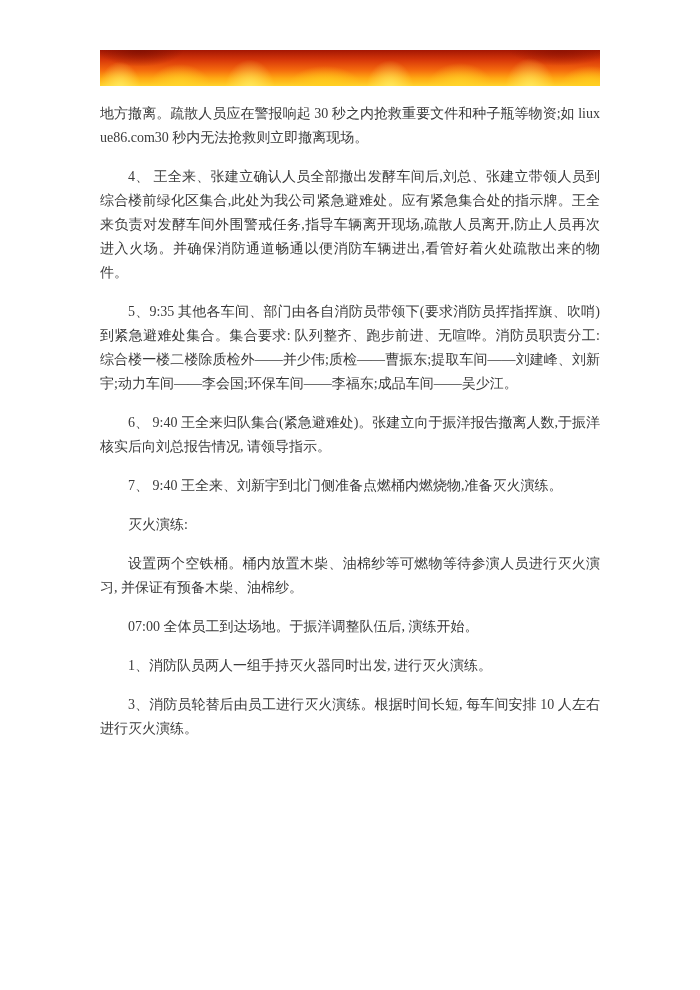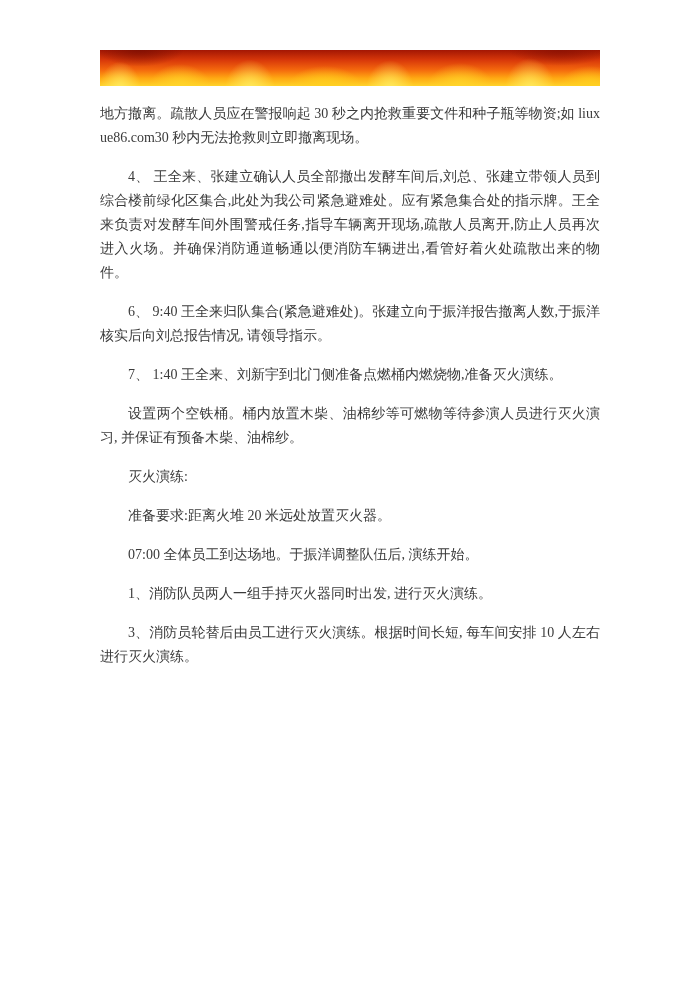--- a/index.html
+++ b/index.html
@@ -50,22 +50,22 @@
   }
 </style>
 </head>
 <body>
 
 <div class="page">
   <div class="banner"></div>
   <div class="content">
     <p class="no-indent">地方撤离。疏散人员应在警报响起 30 秒之内抢救重要文件和种子瓶等物资;如 liuxue86.com30 秒内无法抢救则立即撤离现场。</p>
     <p>4、 王全来、张建立确认人员全部撤出发酵车间后,刘总、张建立带领人员到综合楼前绿化区集合,此处为我公司紧急避难处。应有紧急集合处的指示牌。王全来负责对发酵车间外围警戒任务,指导车辆离开现场,疏散人员离开,防止人员再次进入火场。并确保消防通道畅通以便消防车辆进出,看管好着火处疏散出来的物件。</p>
+    <p>5、9:35 其他各车间、部门由各自消防员带领下(要求消防员挥指挥旗、吹哨)到紧急避难处集合。集合要求: 队列整齐、跑步前进、无喧哗。消防员职责分工:综合楼一楼二楼除质检外——并少伟;质检——曹振东;提取车间——刘建峰、刘新宇;动力车间——李会国;环保车间——李福东;成品车间——吴少江。</p>
     <p>6、 9:40 王全来归队集合(紧急避难处)。张建立向于振洋报告撤离人数,于振洋核实后向刘总报告情况, 请领导指示。</p>
-    <p>7、 1:40 王全来、刘新宇到北门侧准备点燃桶内燃烧物,准备灭火演练。</p>
+    <p>7、 9:40 王全来、刘新宇到北门侧准备点燃桶内燃烧物,准备灭火演练。</p>
+    <p>灭火演练:</p>
     <p>设置两个空铁桶。桶内放置木柴、油棉纱等可燃物等待参演人员进行灭火演习, 并保证有预备木柴、油棉纱。</p>
-    <p>灭火演练:</p>
-    <p>准备要求:距离火堆 20 米远处放置灭火器。</p>
     <p>07:00 全体员工到达场地。于振洋调整队伍后, 演练开始。</p>
     <p>1、消防队员两人一组手持灭火器同时出发, 进行灭火演练。</p>
     <p>3、消防员轮替后由员工进行灭火演练。根据时间长短, 每车间安排 10 人左右进行灭火演练。</p>
   </div>
 </div>
 
 </body></html>

